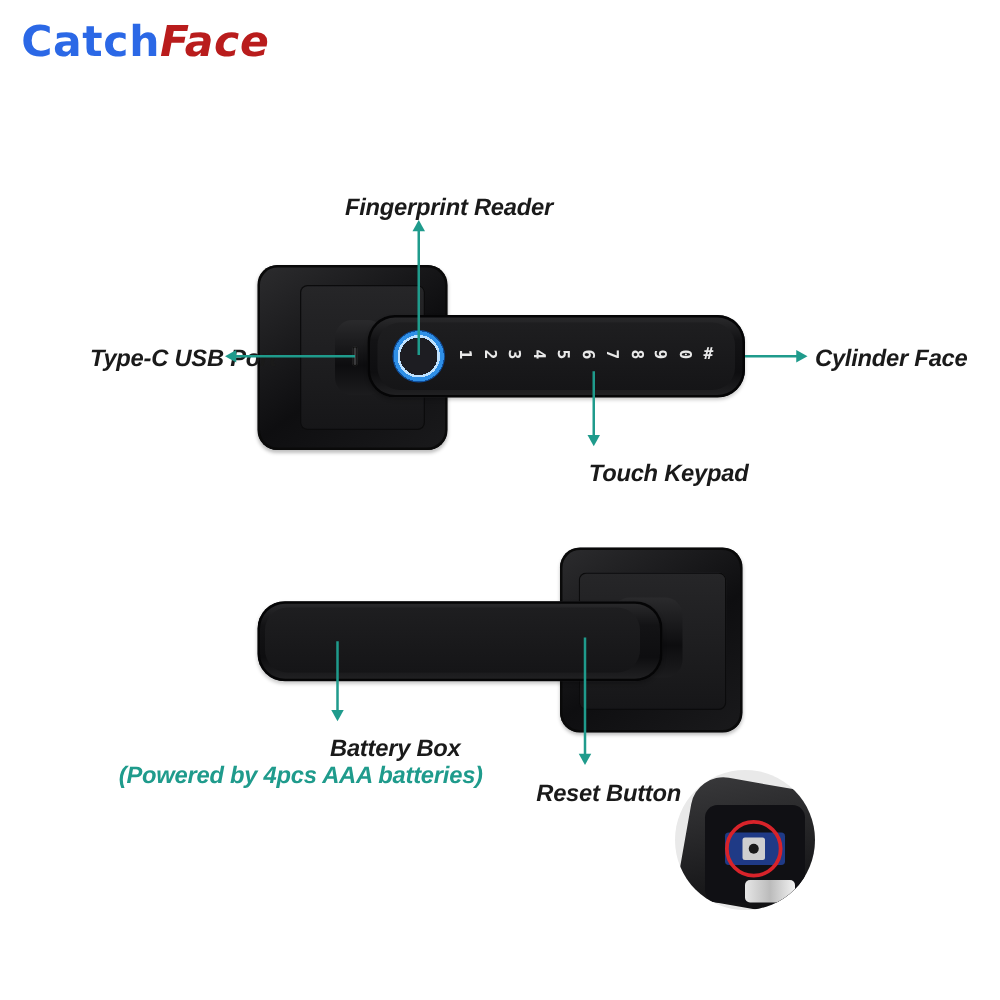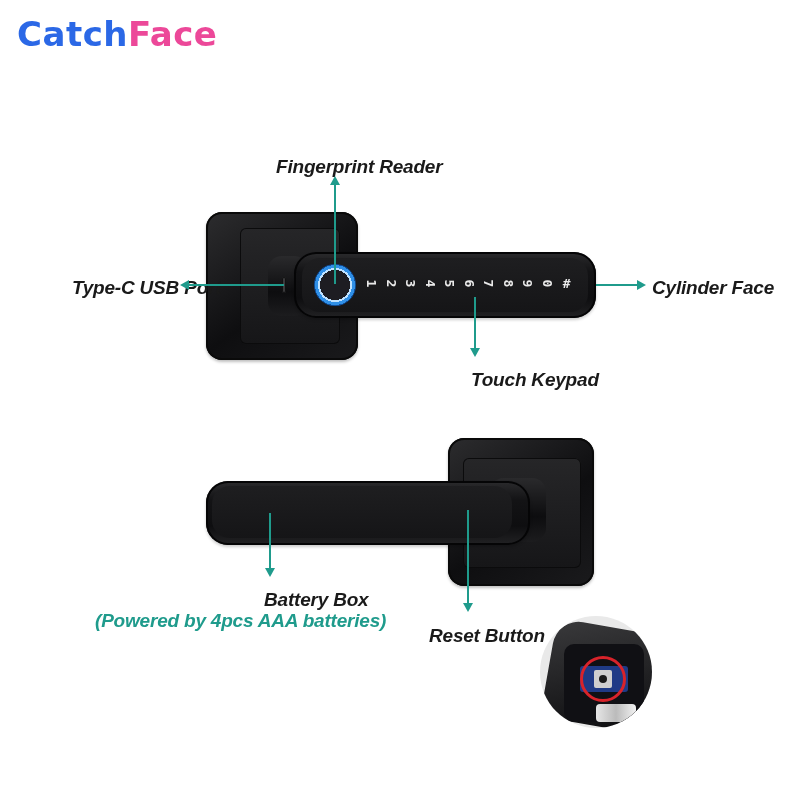--- a/index.html
+++ b/index.html
@@ -1,21 +1,21 @@
 <!DOCTYPE html>
 <html><head>
 <meta charset="utf-8">
 <style>
   * { margin:0; padding:0; box-sizing:border-box; }
   html, body { width:800px; height:800px; background:#ffffff; overflow:hidden; }
   body { position:relative; font-family:"Liberation Sans", "DejaVu Sans", sans-serif; }
 
   .logo { position:absolute; left:17px; top:14px; font-family:"DejaVu Sans", sans-serif; font-size:34px; font-weight:bold; letter-spacing:0.5px; line-height:40px; }
   .logo .a { color:#2b68e6;text-align:center; }
-  .logo .b { color:#ec4899; }
+  .logo .b { color:#b91c1c;font-style:italic; }
 
   .label { position:absolute; font-family:"Liberation Sans", sans-serif; font-weight:bold; font-style:italic; font-size:19px; color:#1a1a1a; white-space:nowrap; letter-spacing:-0.2px; }
   .sub { color:#1f9b8c; }
 
   .teal-line { position:absolute; background:#1f9b8c; }
   .ah-up { position:absolute; width:0; height:0; border-left:5px solid transparent; border-right:5px solid transparent; border-bottom:9px solid #1f9b8c; }
   .ah-down { position:absolute; width:0; height:0; border-left:5px solid transparent; border-right:5px solid transparent; border-top:9px solid #1f9b8c; }
   .ah-left { position:absolute; width:0; height:0; border-top:5px solid transparent; border-bottom:5px solid transparent; border-right:9px solid #1f9b8c; }
   .ah-right { position:absolute; width:0; height:0; border-top:5px solid transparent; border-bottom:5px solid transparent; border-left:9px solid #1f9b8c; }
 

